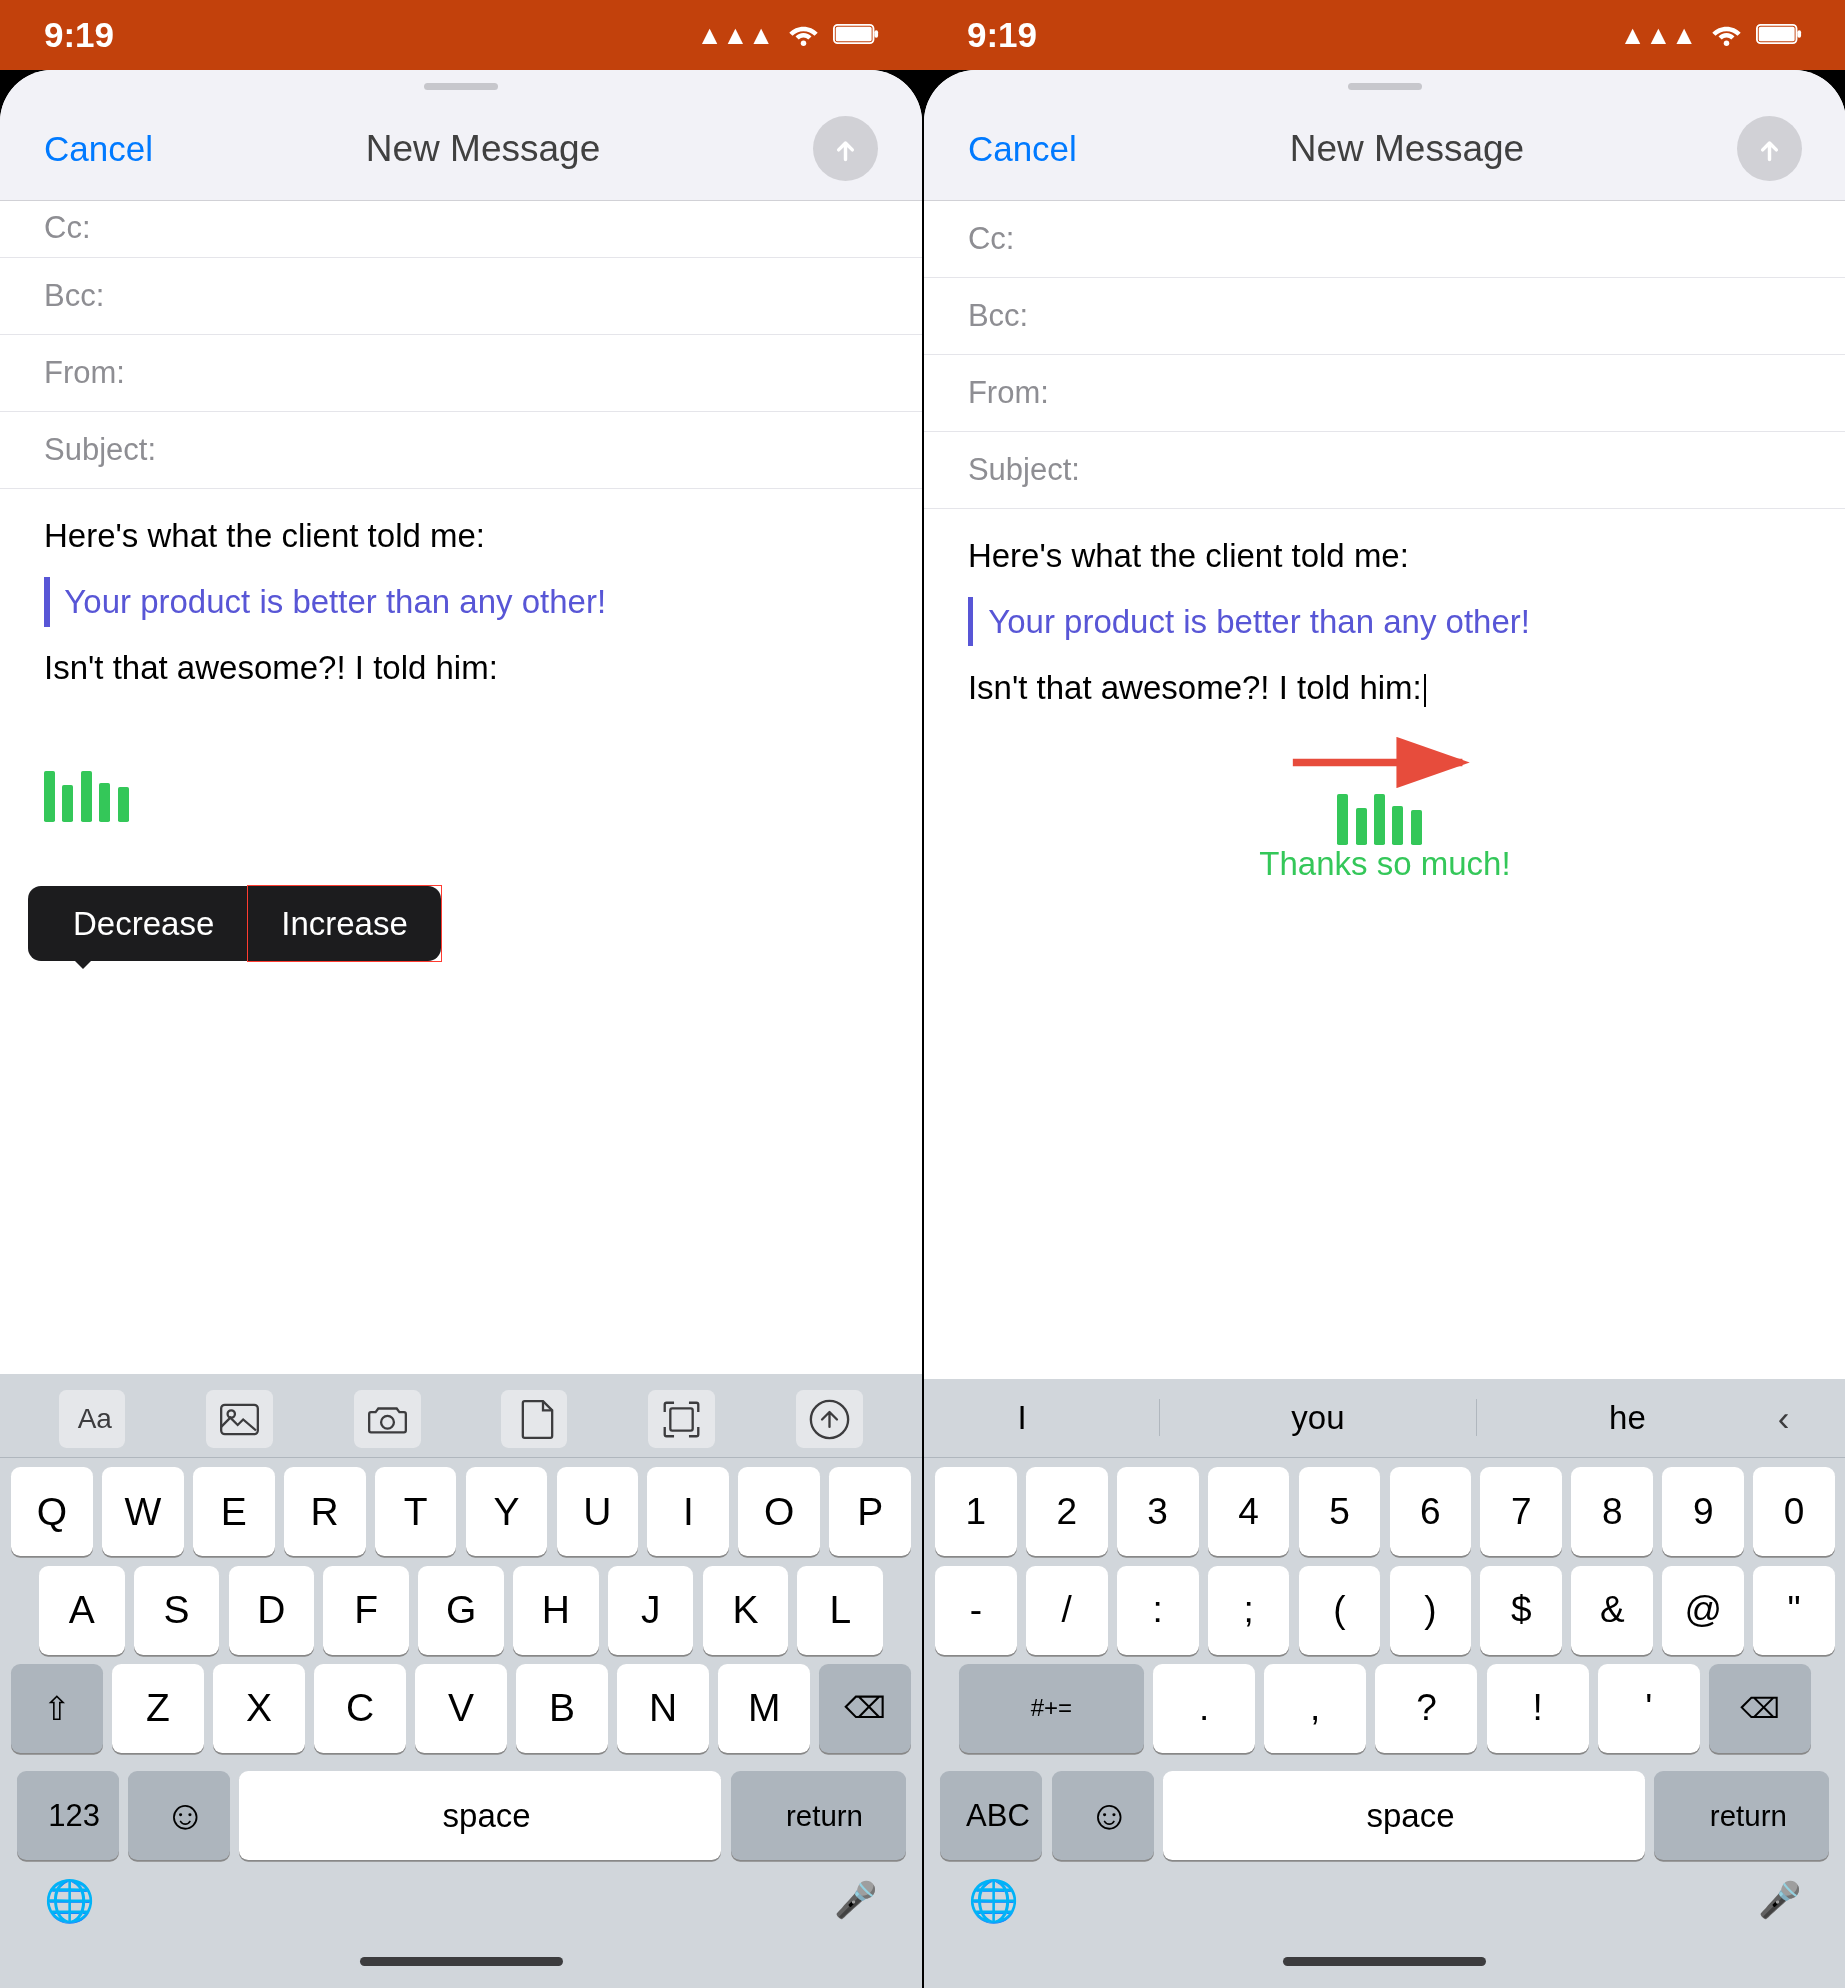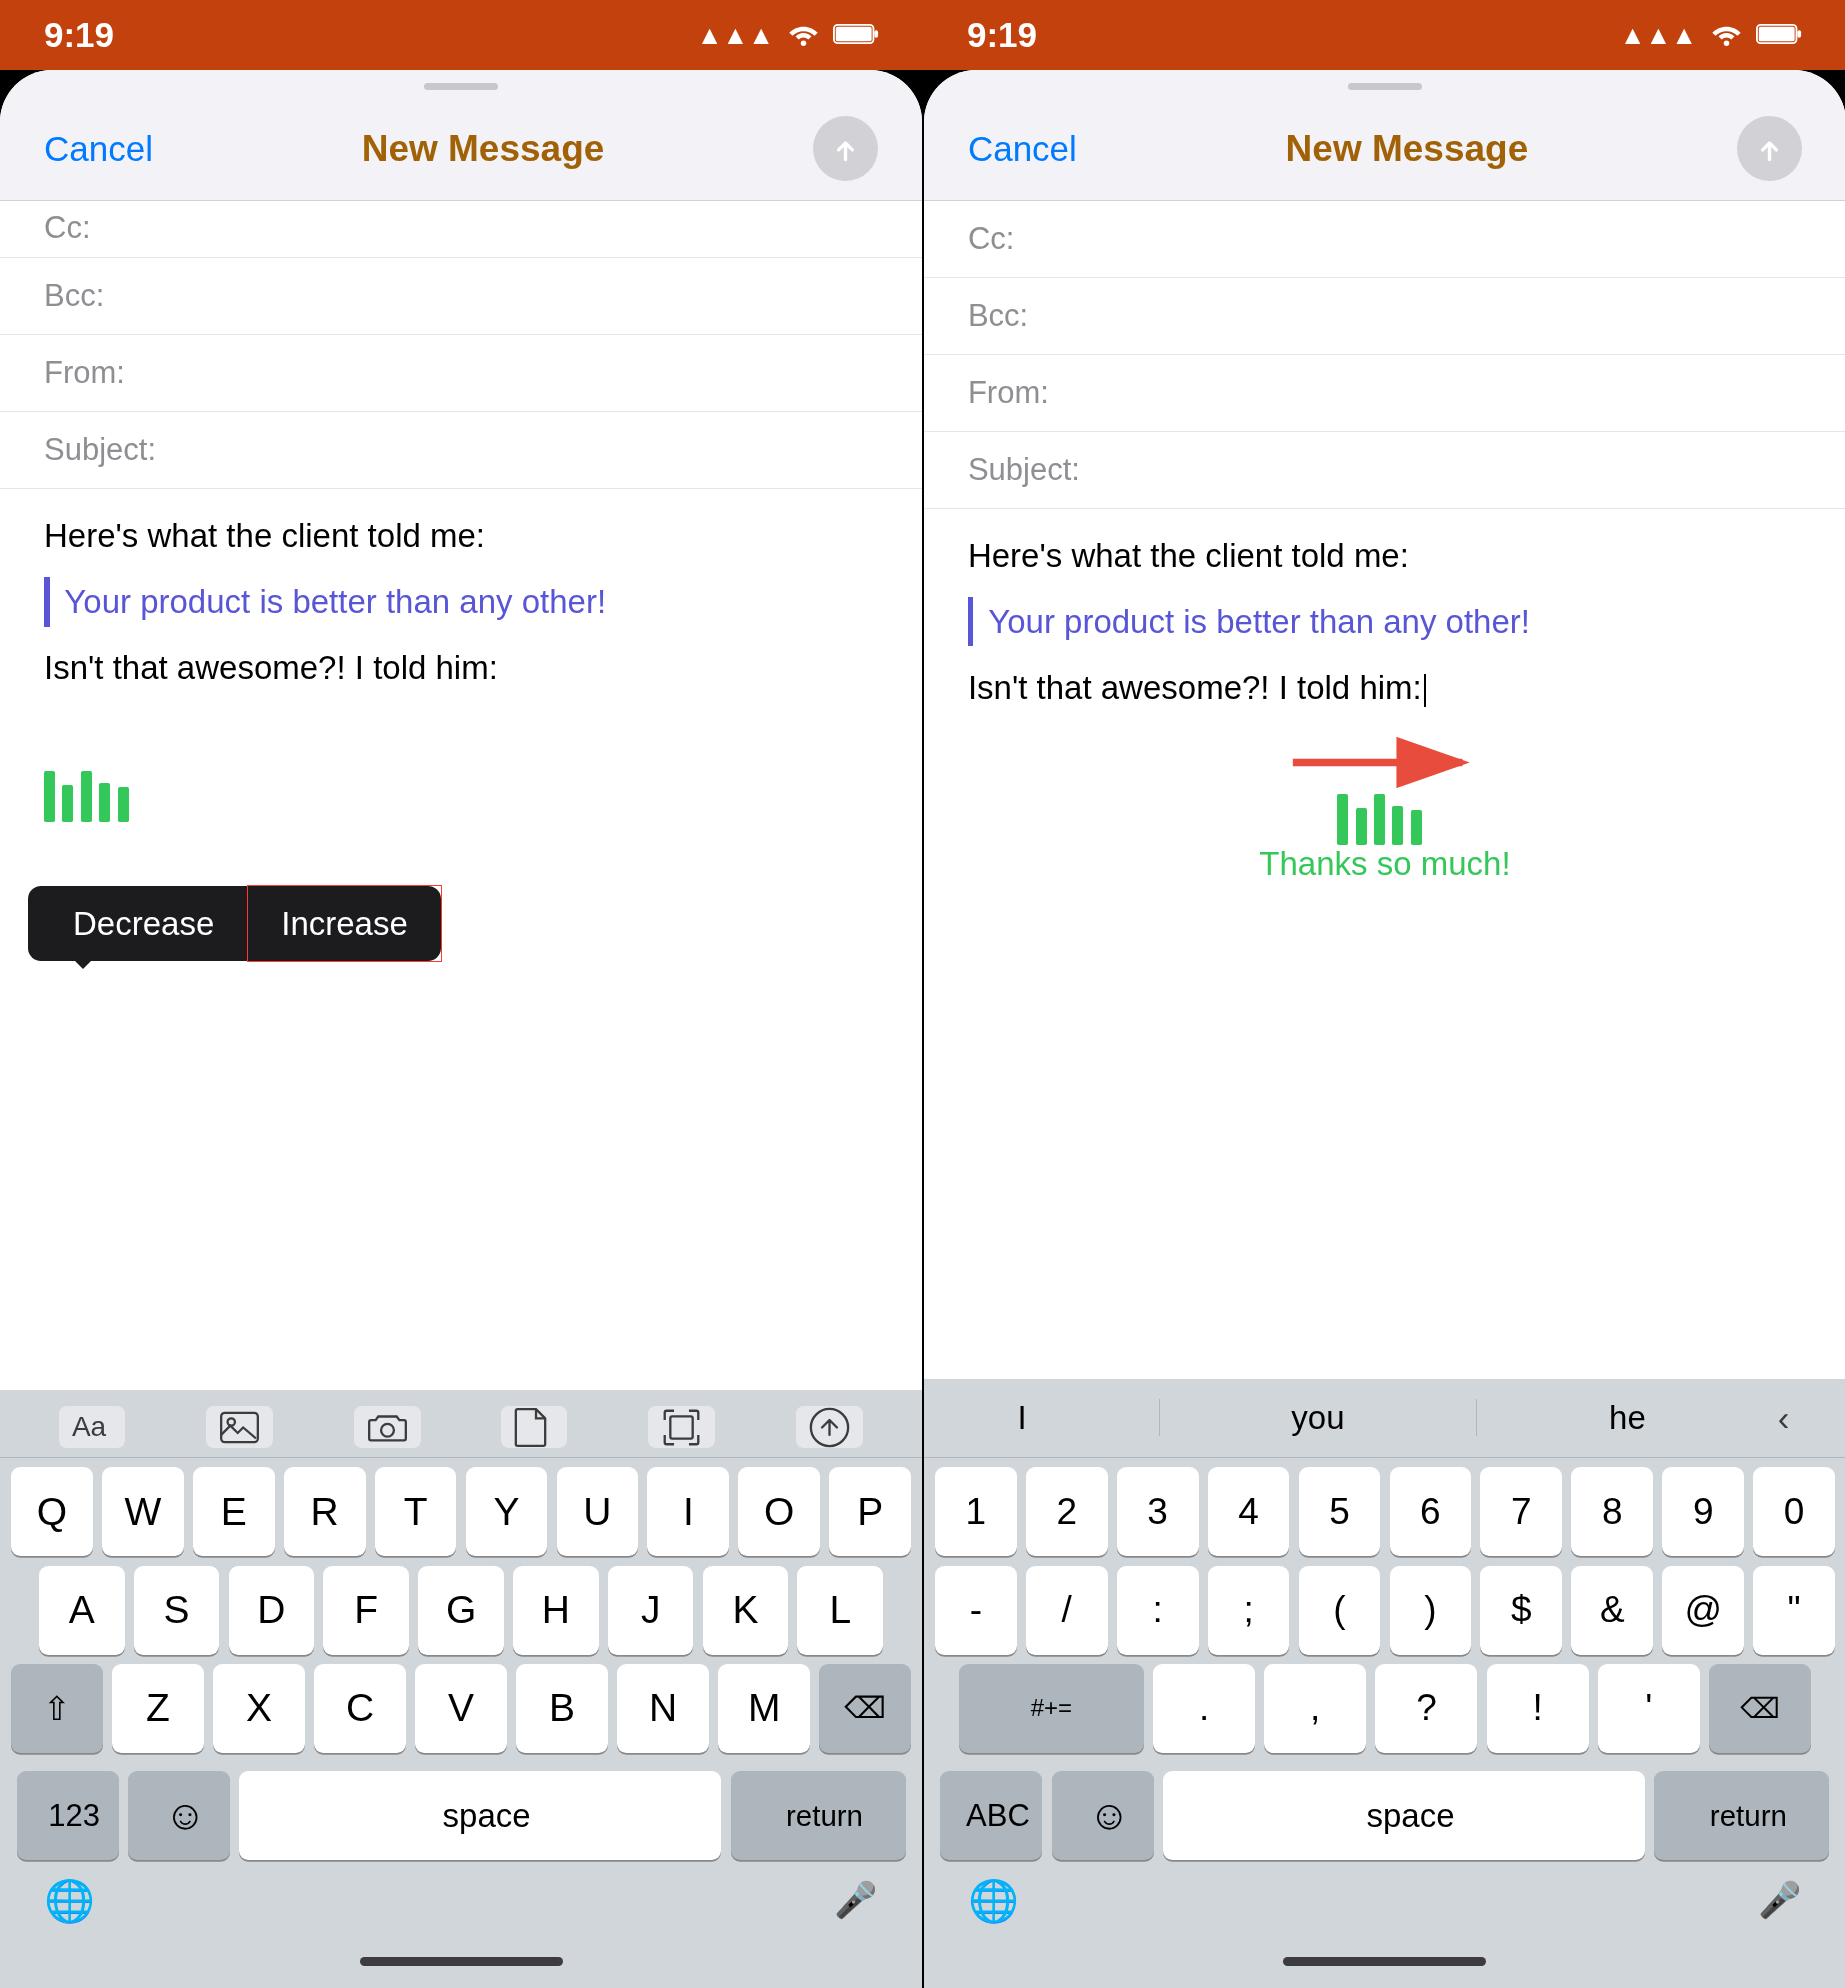--- a/index.html
+++ b/index.html
@@ -69,23 +69,23 @@
       background: #f2f2f7;
       border-bottom: 0.9px solid #d1d1d6;
       flex-shrink: 0;
     }
     .nav-cancel {
       color: #007aff;
       font-size: 35px;
       font-weight: 400;
     }
     .nav-title {
-      color: #a16207;
+      color: #404040;
       font-size: 37px;
-      font-weight: 700;
+      font-weight: 400;
     }
     .nav-send-btn {
       width: 65px;
       height: 65px;
       border-radius: 50%;
       background: #d1d1d6;
       display: flex;
       align-items: center;
       justify-content: center;
     }
@@ -208,23 +208,23 @@
       border-bottom: 0.9px solid #b0b7be;
     }
     .toolbar-btn {
       color: #3c3c3e;
       font-size: 31px;
       padding: 7.4px 13px;
       background: #e5e7ea;
       border-radius: 7.4px;
       display: flex;
       align-items: center;
-      justify-content: flex-start;
+      justify-content: flex-end;
       min-width: 66px;
-      height: 42px;
+      height: 58px;
     }
     .toolbar-btn.text-btn {
       font-size: 28px;
       font-weight: 500;
     }
 
     
     .keyboard-rows {
       padding: 9.2px 11px 0;
     }

